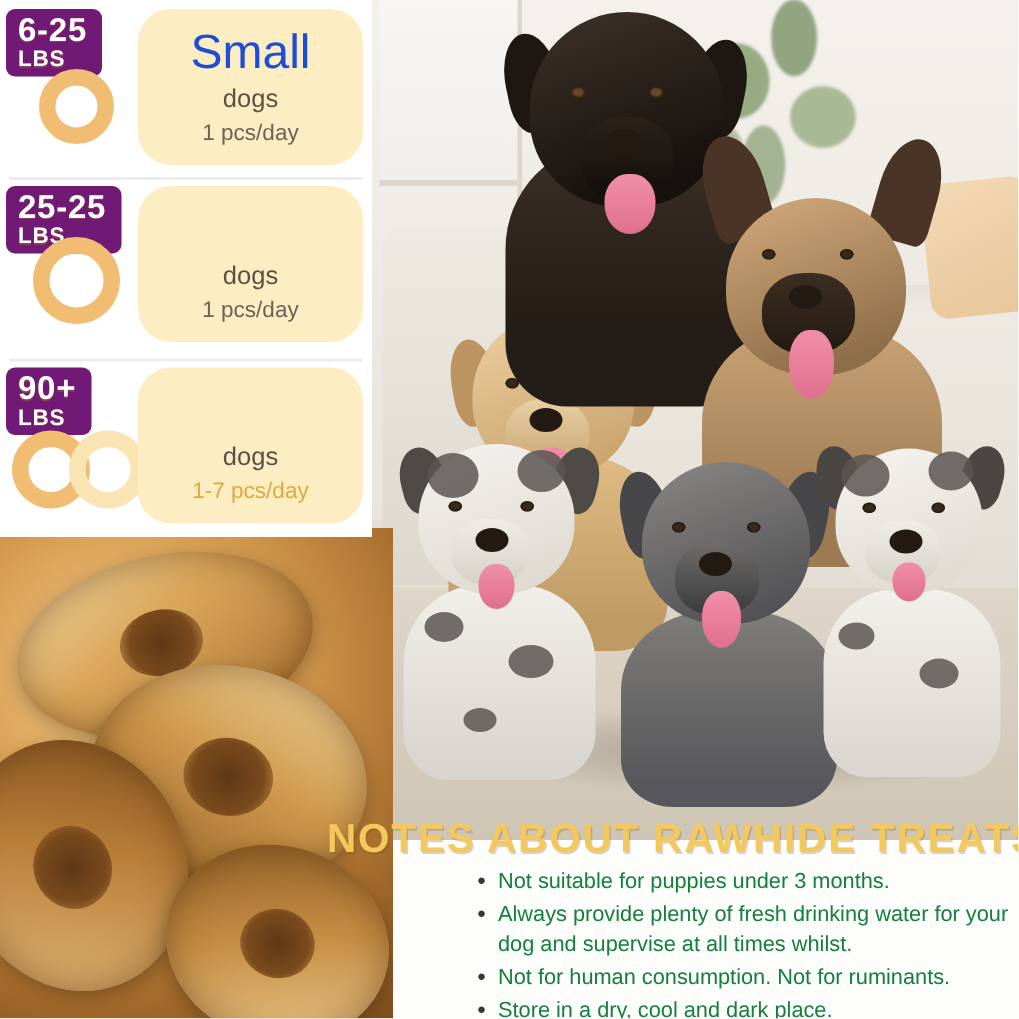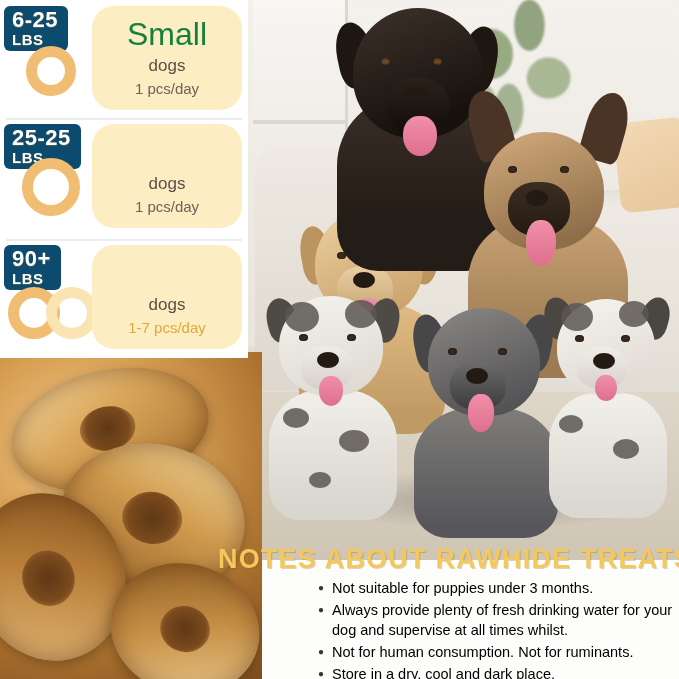--- a/index.html
+++ b/index.html
@@ -271,21 +271,21 @@
     position: absolute;
     left: 0; width: 248px; height: 112px;
   }
   .size-row.r1 { top: 4px; }
   .size-row.r2 { top: 122px; }
   .size-row.r3 { top: 243px; }
 
   .weight-badge {
     position: absolute;
     left: 4px; top: 2px;
-    background: #0c4a6e;
+    background: #701a75;
     border-radius: 6px;
     padding: 3px 10px 4px 8px;
     color: #ffffff;
     font-weight: bold;
     line-height: 1.0;
     letter-spacing: .5px;
     text-shadow: 0 1px 0 rgba(180,130,20,.35);
   }
   .weight-badge .num { font-size: 22px; display: block; }
   .weight-badge .lbs { font-size: 15px; display: block; margin-top: 1px; }
@@ -295,21 +295,21 @@
     left: 92px; top: 2px;
     width: 150px; height: 104px;
     background: #fdedc2;
     border-radius: 22px;
   }
   .size-pill .sz-name {
     position: absolute;
     left: 0; right: 0; top: 10px;
     text-align: center;
     font-size: 32px;
-    color: #15803d;
+    color: #1d4ed8;
     font-weight: normal;
   }
   .size-pill .sz-sub {
     position: absolute;
     left: 0; right: 0; top: 50px;
     text-align: center;
     font-size: 17px;
     color: #5a5045;
   }
   .size-pill .sz-dose {
@@ -362,21 +362,21 @@
     position: absolute;
     left: 118px; top: 38px;
     width: 360px;
     margin: 0; padding: 0;
     list-style: none;
   }
   .notes-list li {
     position: relative;
     font-size: 14.5px;
     line-height: 1.38;
-    color: #000000;
+    color: #15803d;
     padding-left: 14px;
     margin-bottom: 2px;
   }
   .notes-list li:before {
     content: "●";
     position: absolute;
     left: 0; top: 0;
     font-size: 10px;
     color: #3a342c;
     line-height: 1.9;

